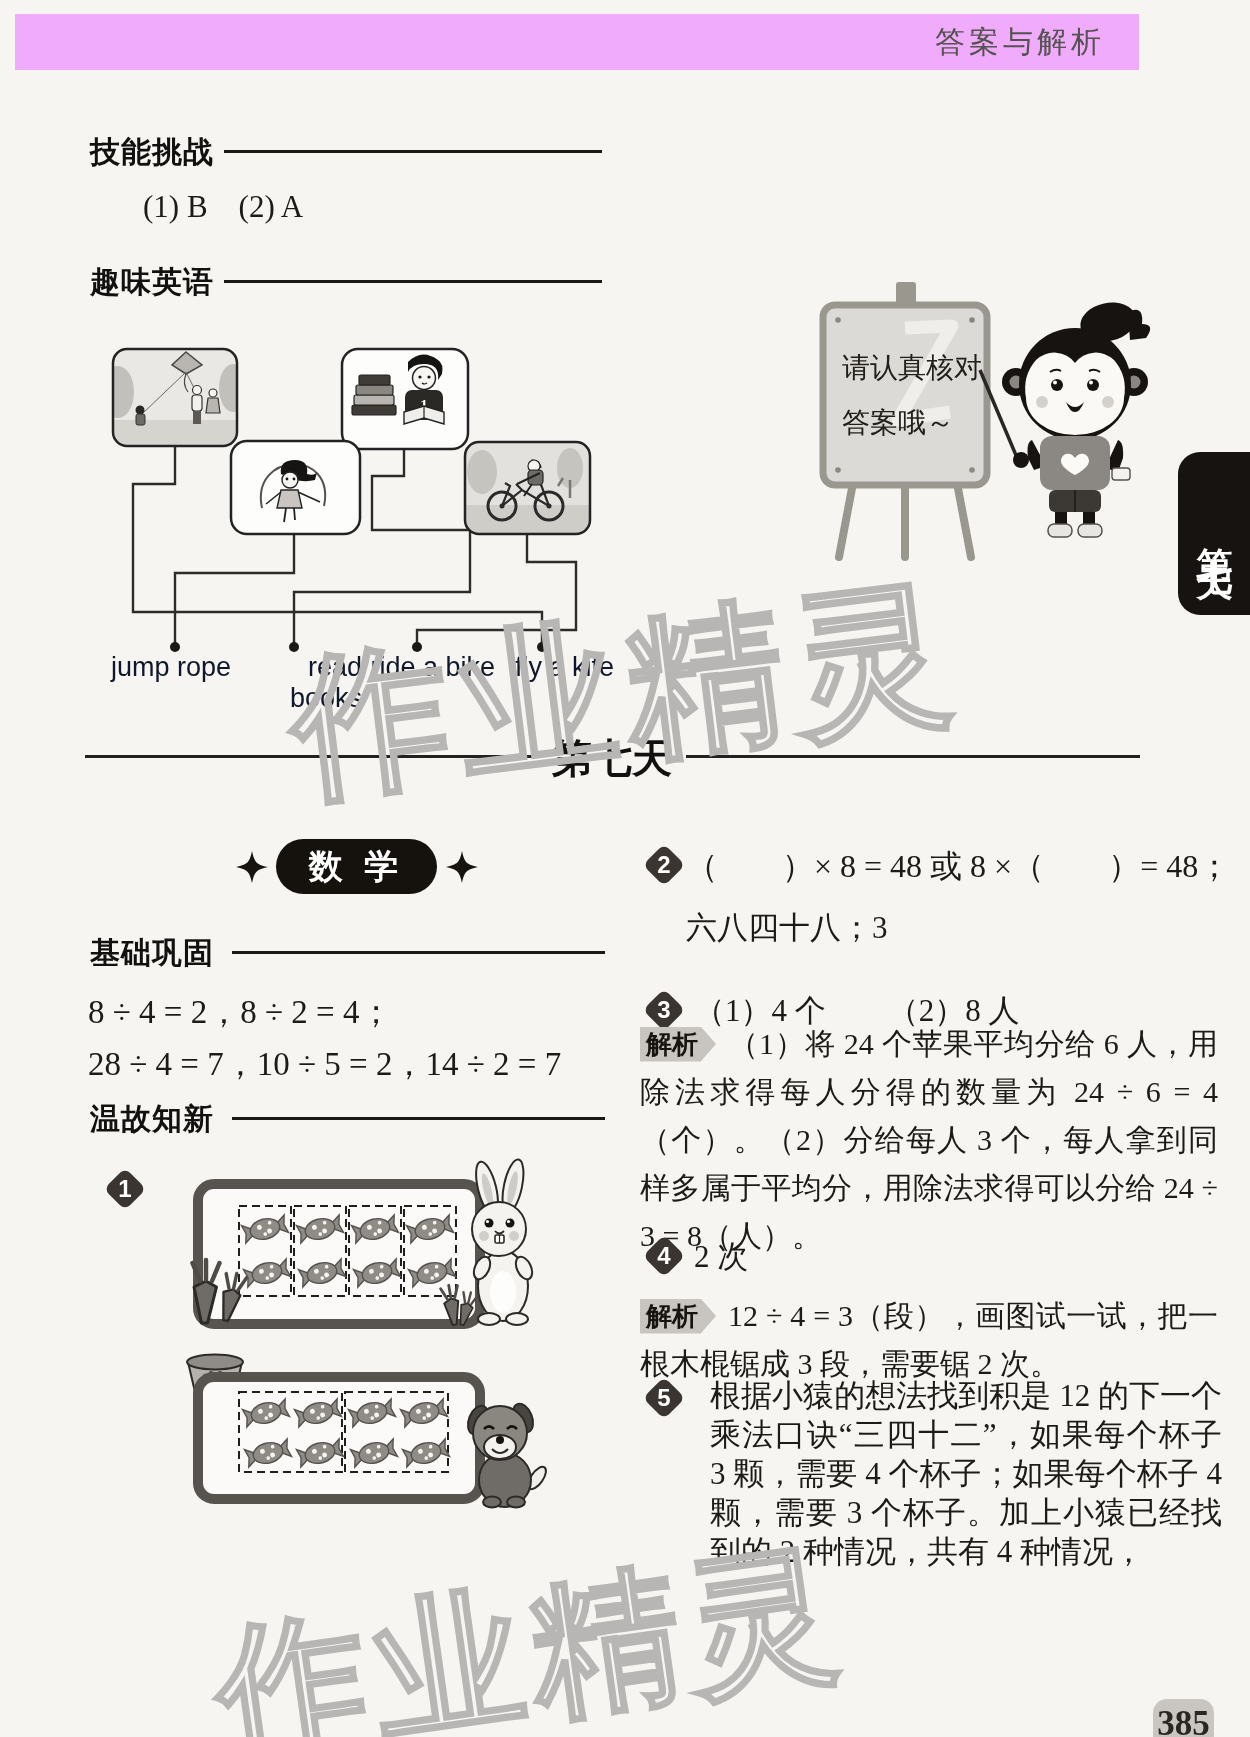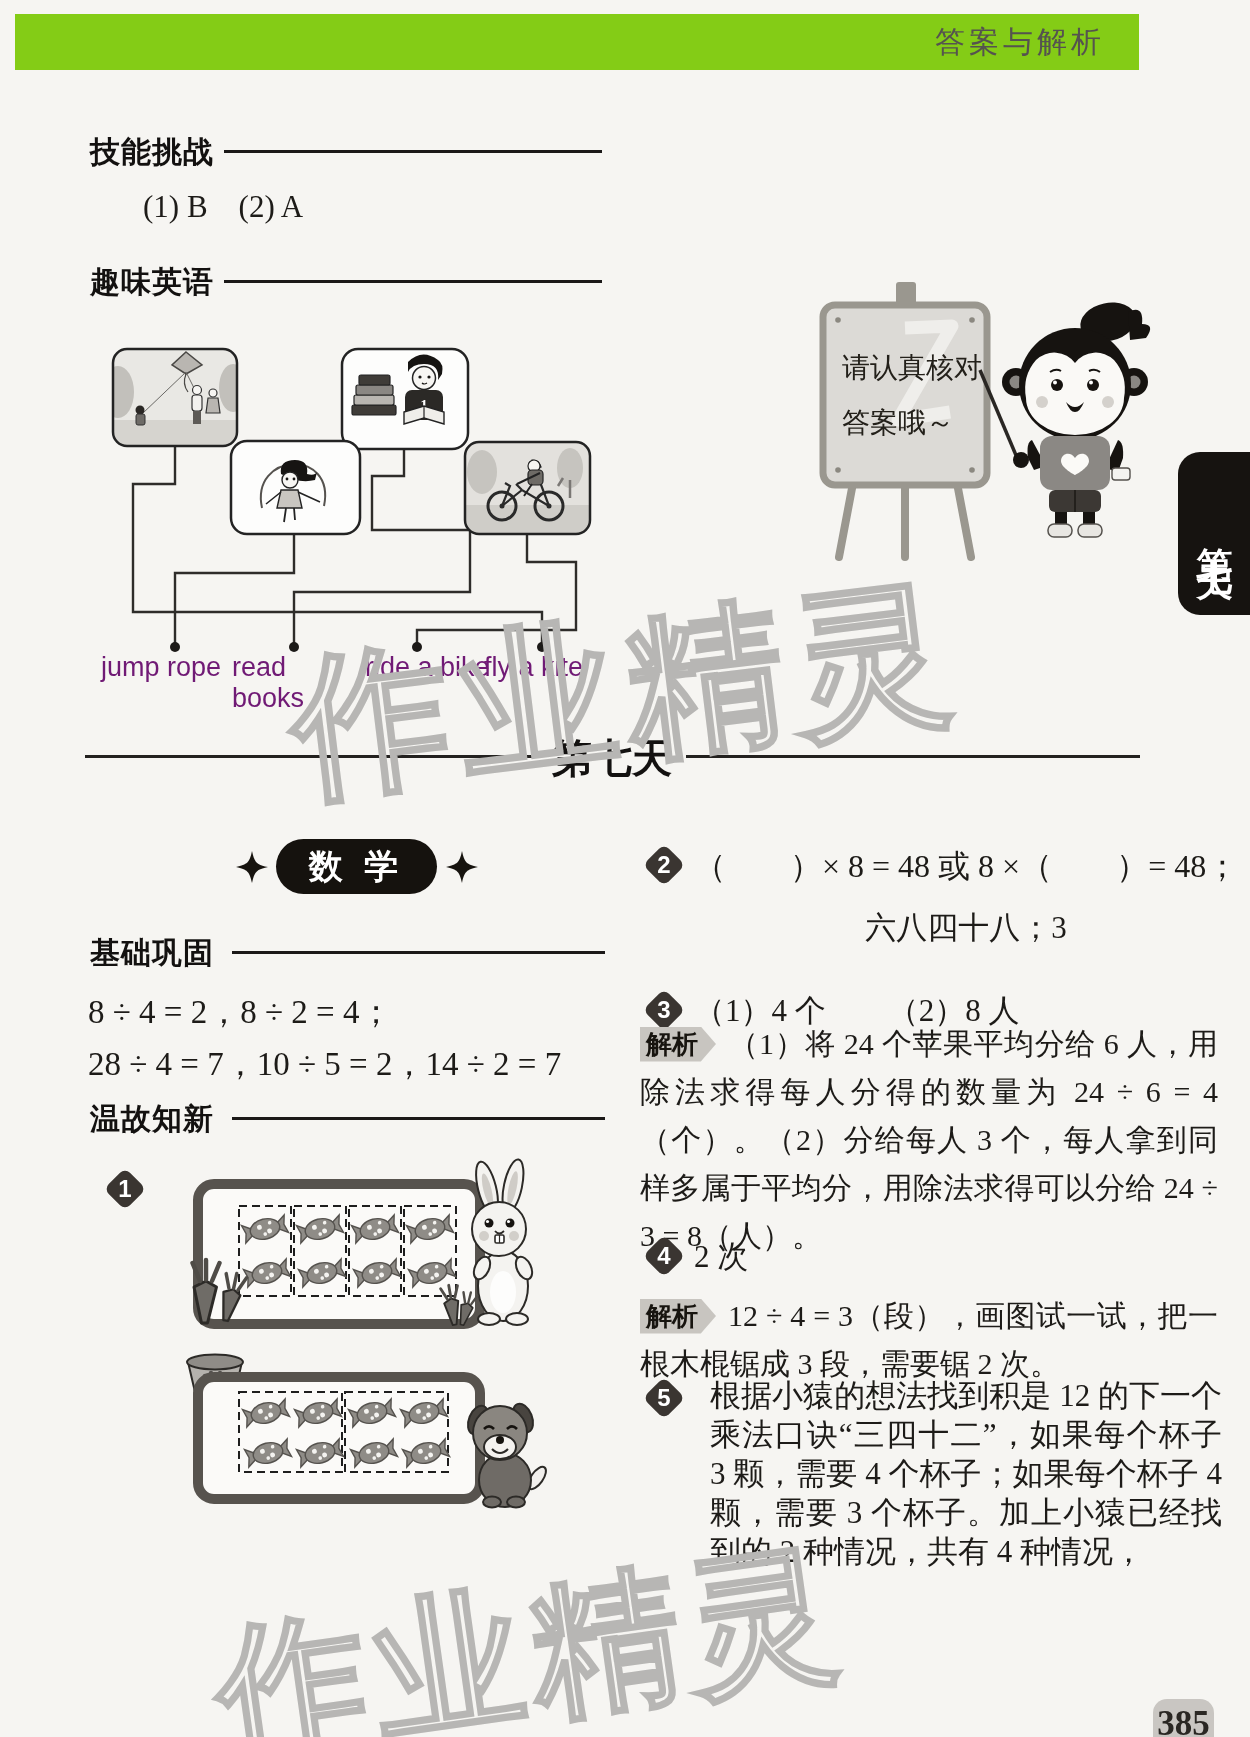--- a/index.html
+++ b/index.html
@@ -3,21 +3,21 @@
 <meta charset="utf-8">
 <style>
   html,body{margin:0;padding:0;background:#888;}
   .page{
     position:relative;width:1250px;height:1737px;margin:0 auto;
     background:#f6f5f2;overflow:hidden;
     font-family:"Liberation Serif","DejaVu Serif",serif;color:#1d1b18;
   }
   .abs{position:absolute;}
   
-  .hdr-bar{left:15px;top:14px;width:1124px;height:56px;background:#84cc16;
+  .hdr-bar{left:15px;top:14px;width:1124px;height:56px;background:#f0abfc;
     display:flex;align-items:center;justify-content:flex-end;z-index:2;}
   .hdr-text{font-family:"Liberation Sans","DejaVu Sans",sans-serif;
     font-size:30px;color:#55534f;letter-spacing:4px;padding-right:34px;}
   
   .side-tab{left:1178px;top:452px;width:72px;height:163px;background:#161310;
     border-radius:22px 0 0 22px;z-index:2;display:flex;align-items:center;justify-content:center;}
   .side-tab span{writing-mode:vertical-rl;text-orientation:upright;color:#fff;
     font-family:"Liberation Sans","DejaVu Sans",sans-serif;font-weight:bold;
     font-size:36px;letter-spacing:10px;}
   
@@ -43,22 +43,22 @@
     font-weight:bold;font-size:24px;}
   
   .jx{display:inline-block;width:76px;height:35px;background:#c8c5c0;vertical-align:middle;
     clip-path:polygon(0 0,80% 0,100% 50%,80% 100%,0 100%);
     font-family:"Liberation Sans","DejaVu Sans",sans-serif;font-weight:bold;font-size:26px;
     color:#17140f;line-height:35px;padding-left:6px;box-sizing:border-box;margin-right:12px;margin-top:-6px;}
   
   .rrow{display:flex;align-items:flex-start;z-index:2;}
   .rrow .txt{font-size:31px;line-height:46px;padding-top:0px;}
   .para{width:578px;font-size:30px;line-height:48px;text-align:justify;z-index:2;}
-  .eng-label{font-family:"Liberation Sans","DejaVu Sans",sans-serif;font-size:27px;color:#701a75;
-    text-align:left;width:130px;z-index:2;}
+  .eng-label{font-family:"Liberation Sans","DejaVu Sans",sans-serif;font-size:27px;color:#0f172a;
+    text-align:right;width:130px;z-index:2;}
   
   .page-num{left:1153px;top:1699px;width:61px;height:56px;background:#c9c6c2;border-radius:14px;
     display:flex;align-items:flex-start;justify-content:center;z-index:2;}
   .page-num span{font-size:35px;font-weight:bold;color:#2a2723;margin-top:5px;}
   
   .wm{font-family:"Liberation Sans","DejaVu Sans",sans-serif;font-weight:bold;white-space:nowrap;
     color:transparent;-webkit-text-stroke:2.5px #b7b6b4;z-index:4;pointer-events:none;}
   .wm1{left:290px;top:585px;font-size:158px;letter-spacing:10px;transform:rotate(-7deg);}
   .wm2{left:215px;top:1555px;font-size:150px;letter-spacing:8px;transform:rotate(-8deg);}
   svg.overlay{position:absolute;left:0;top:0;z-index:2;}
@@ -108,21 +108,21 @@
     <div class="sq"></div>
     <div class="num">1</div>
   </div>
 
 
   <div class="abs rrow" style="left:642px;top:843px;width:580px;">
     <div class="dia">
       <div class="sq"></div>
       <div class="num">2</div>
     </div>
-    <div style="margin-left:8px;text-align:center;">
+    <div style="">
       <div class="txt" style="font-size:32px;white-space:nowrap;">（　　）× 8 = 48 或 8 ×（　　）= 48；</div>
       <div class="txt" style="font-size:31px;margin-top:16px;">六八四十八；3</div>
     </div>
   </div>
 
   <div class="abs rrow" style="left:642px;top:988px;width:580px;">
     <div class="dia">
       <div class="sq"></div>
       <div class="num">3</div>
     </div>

